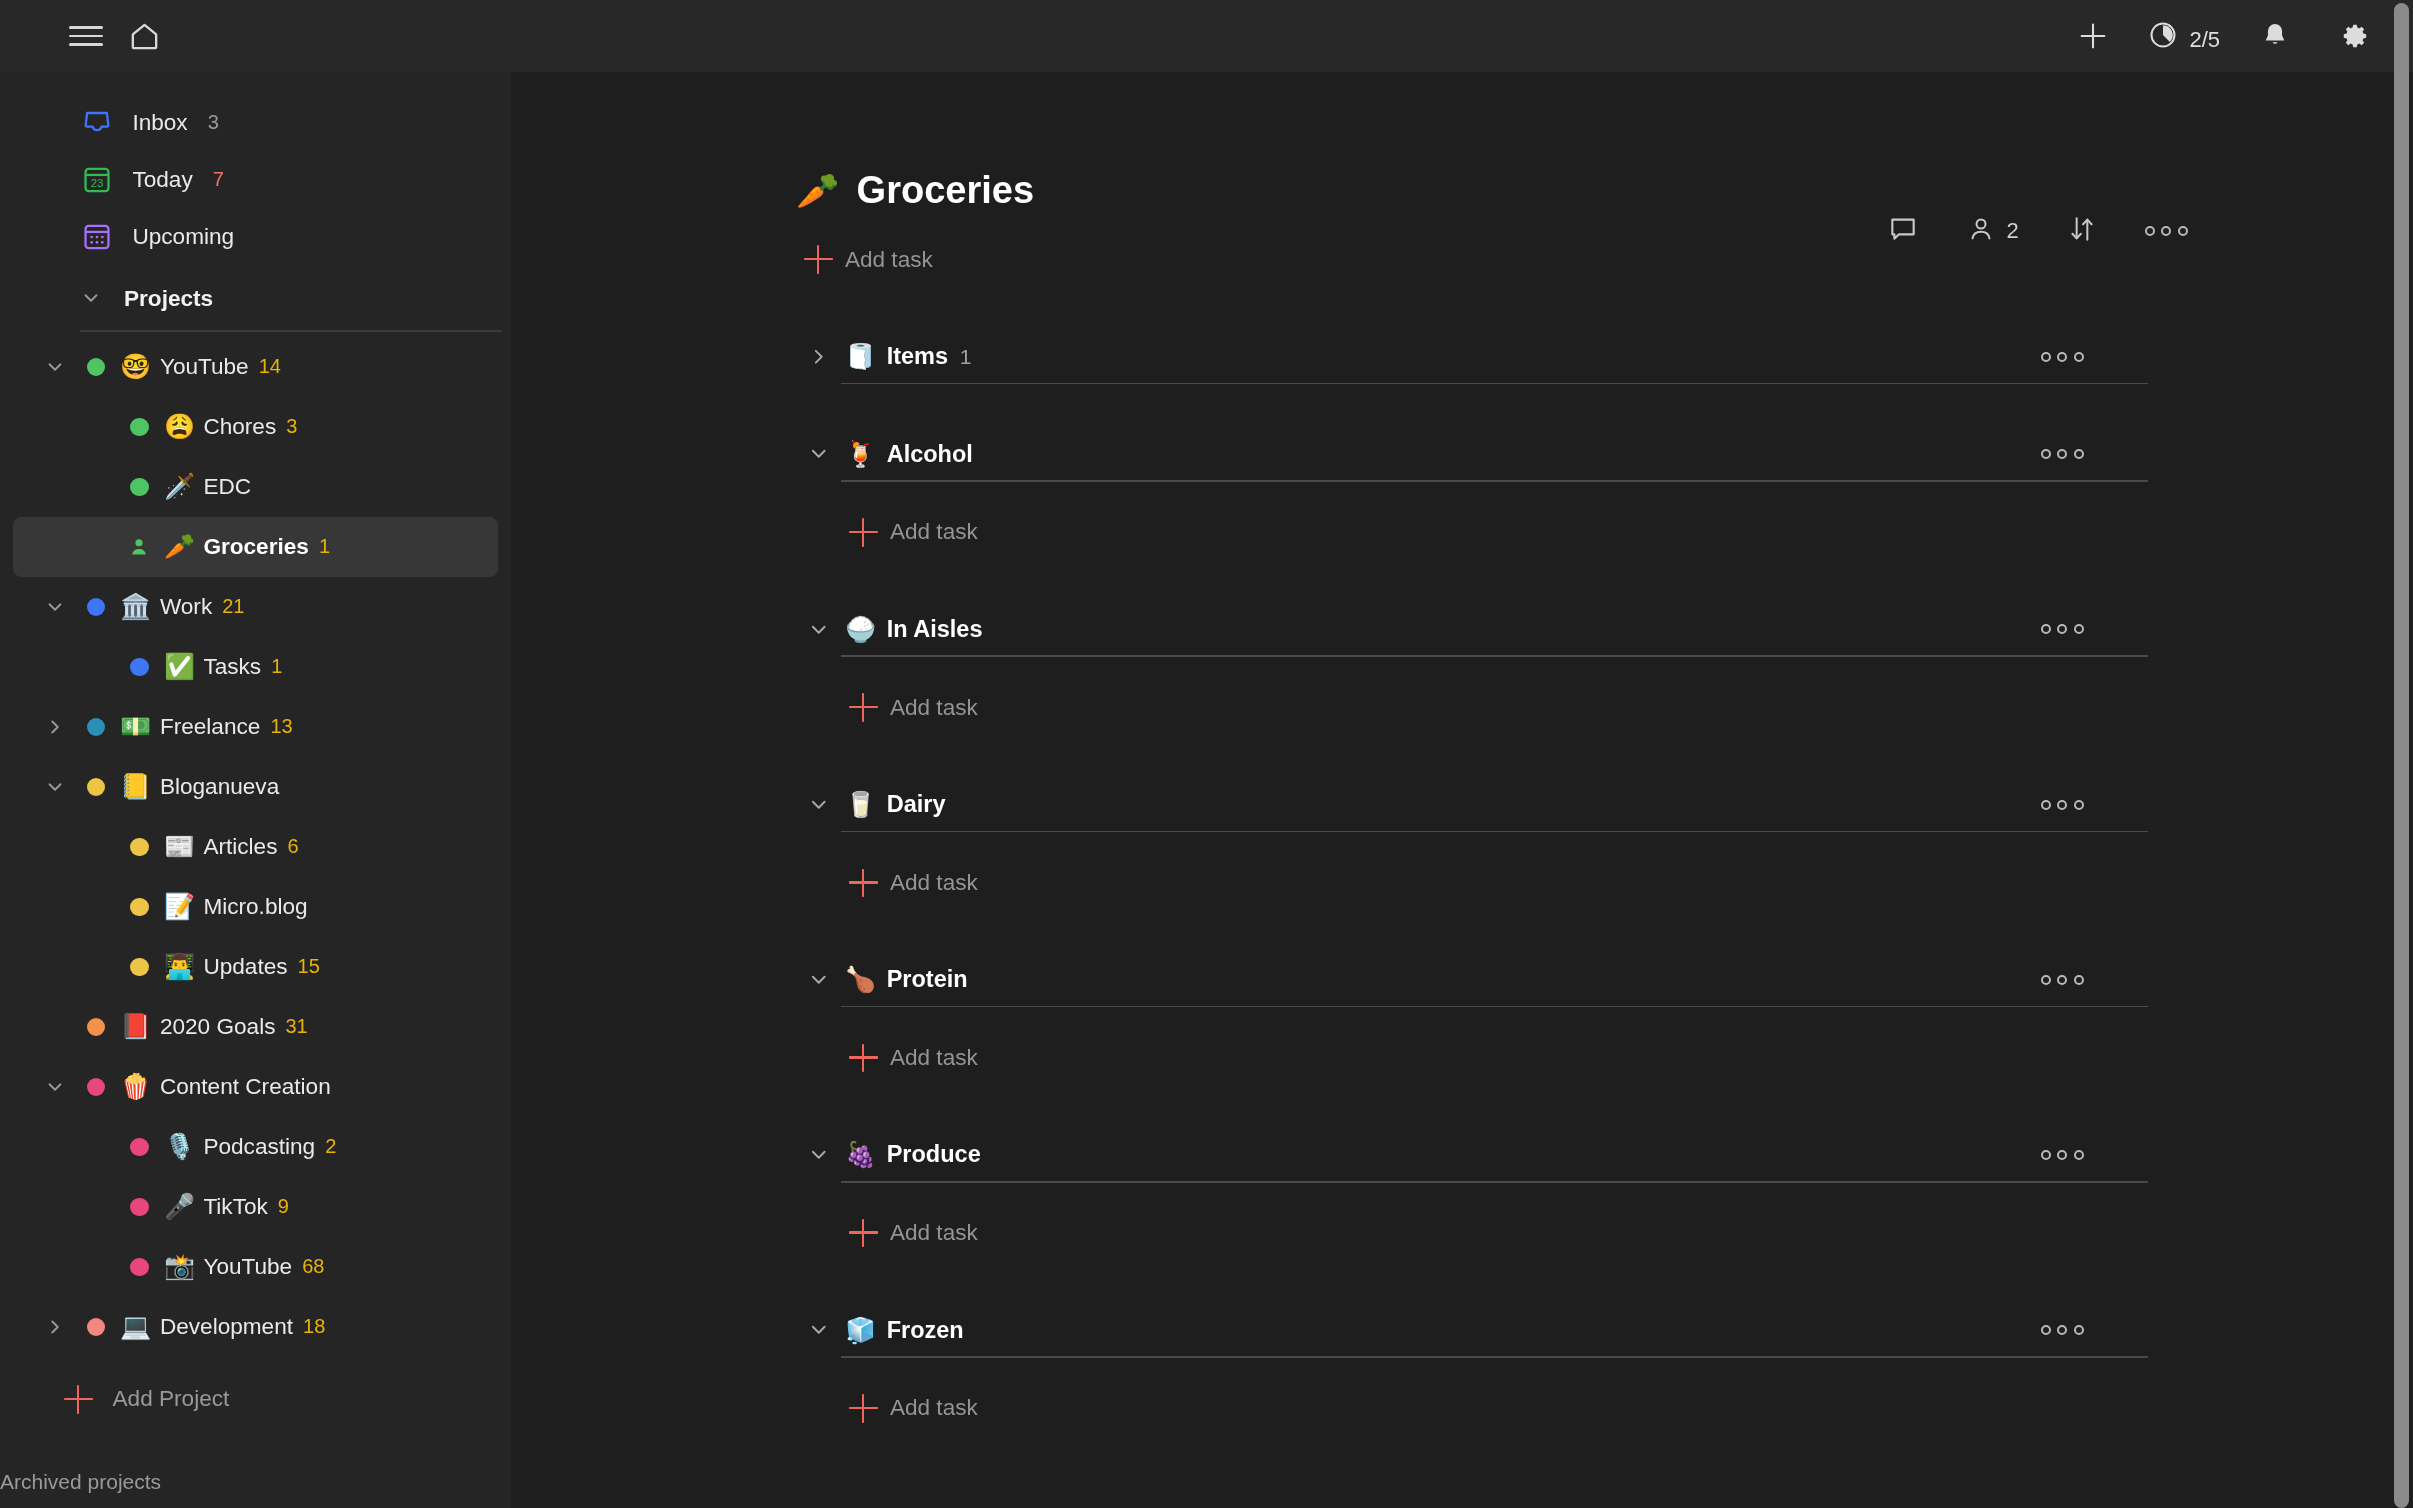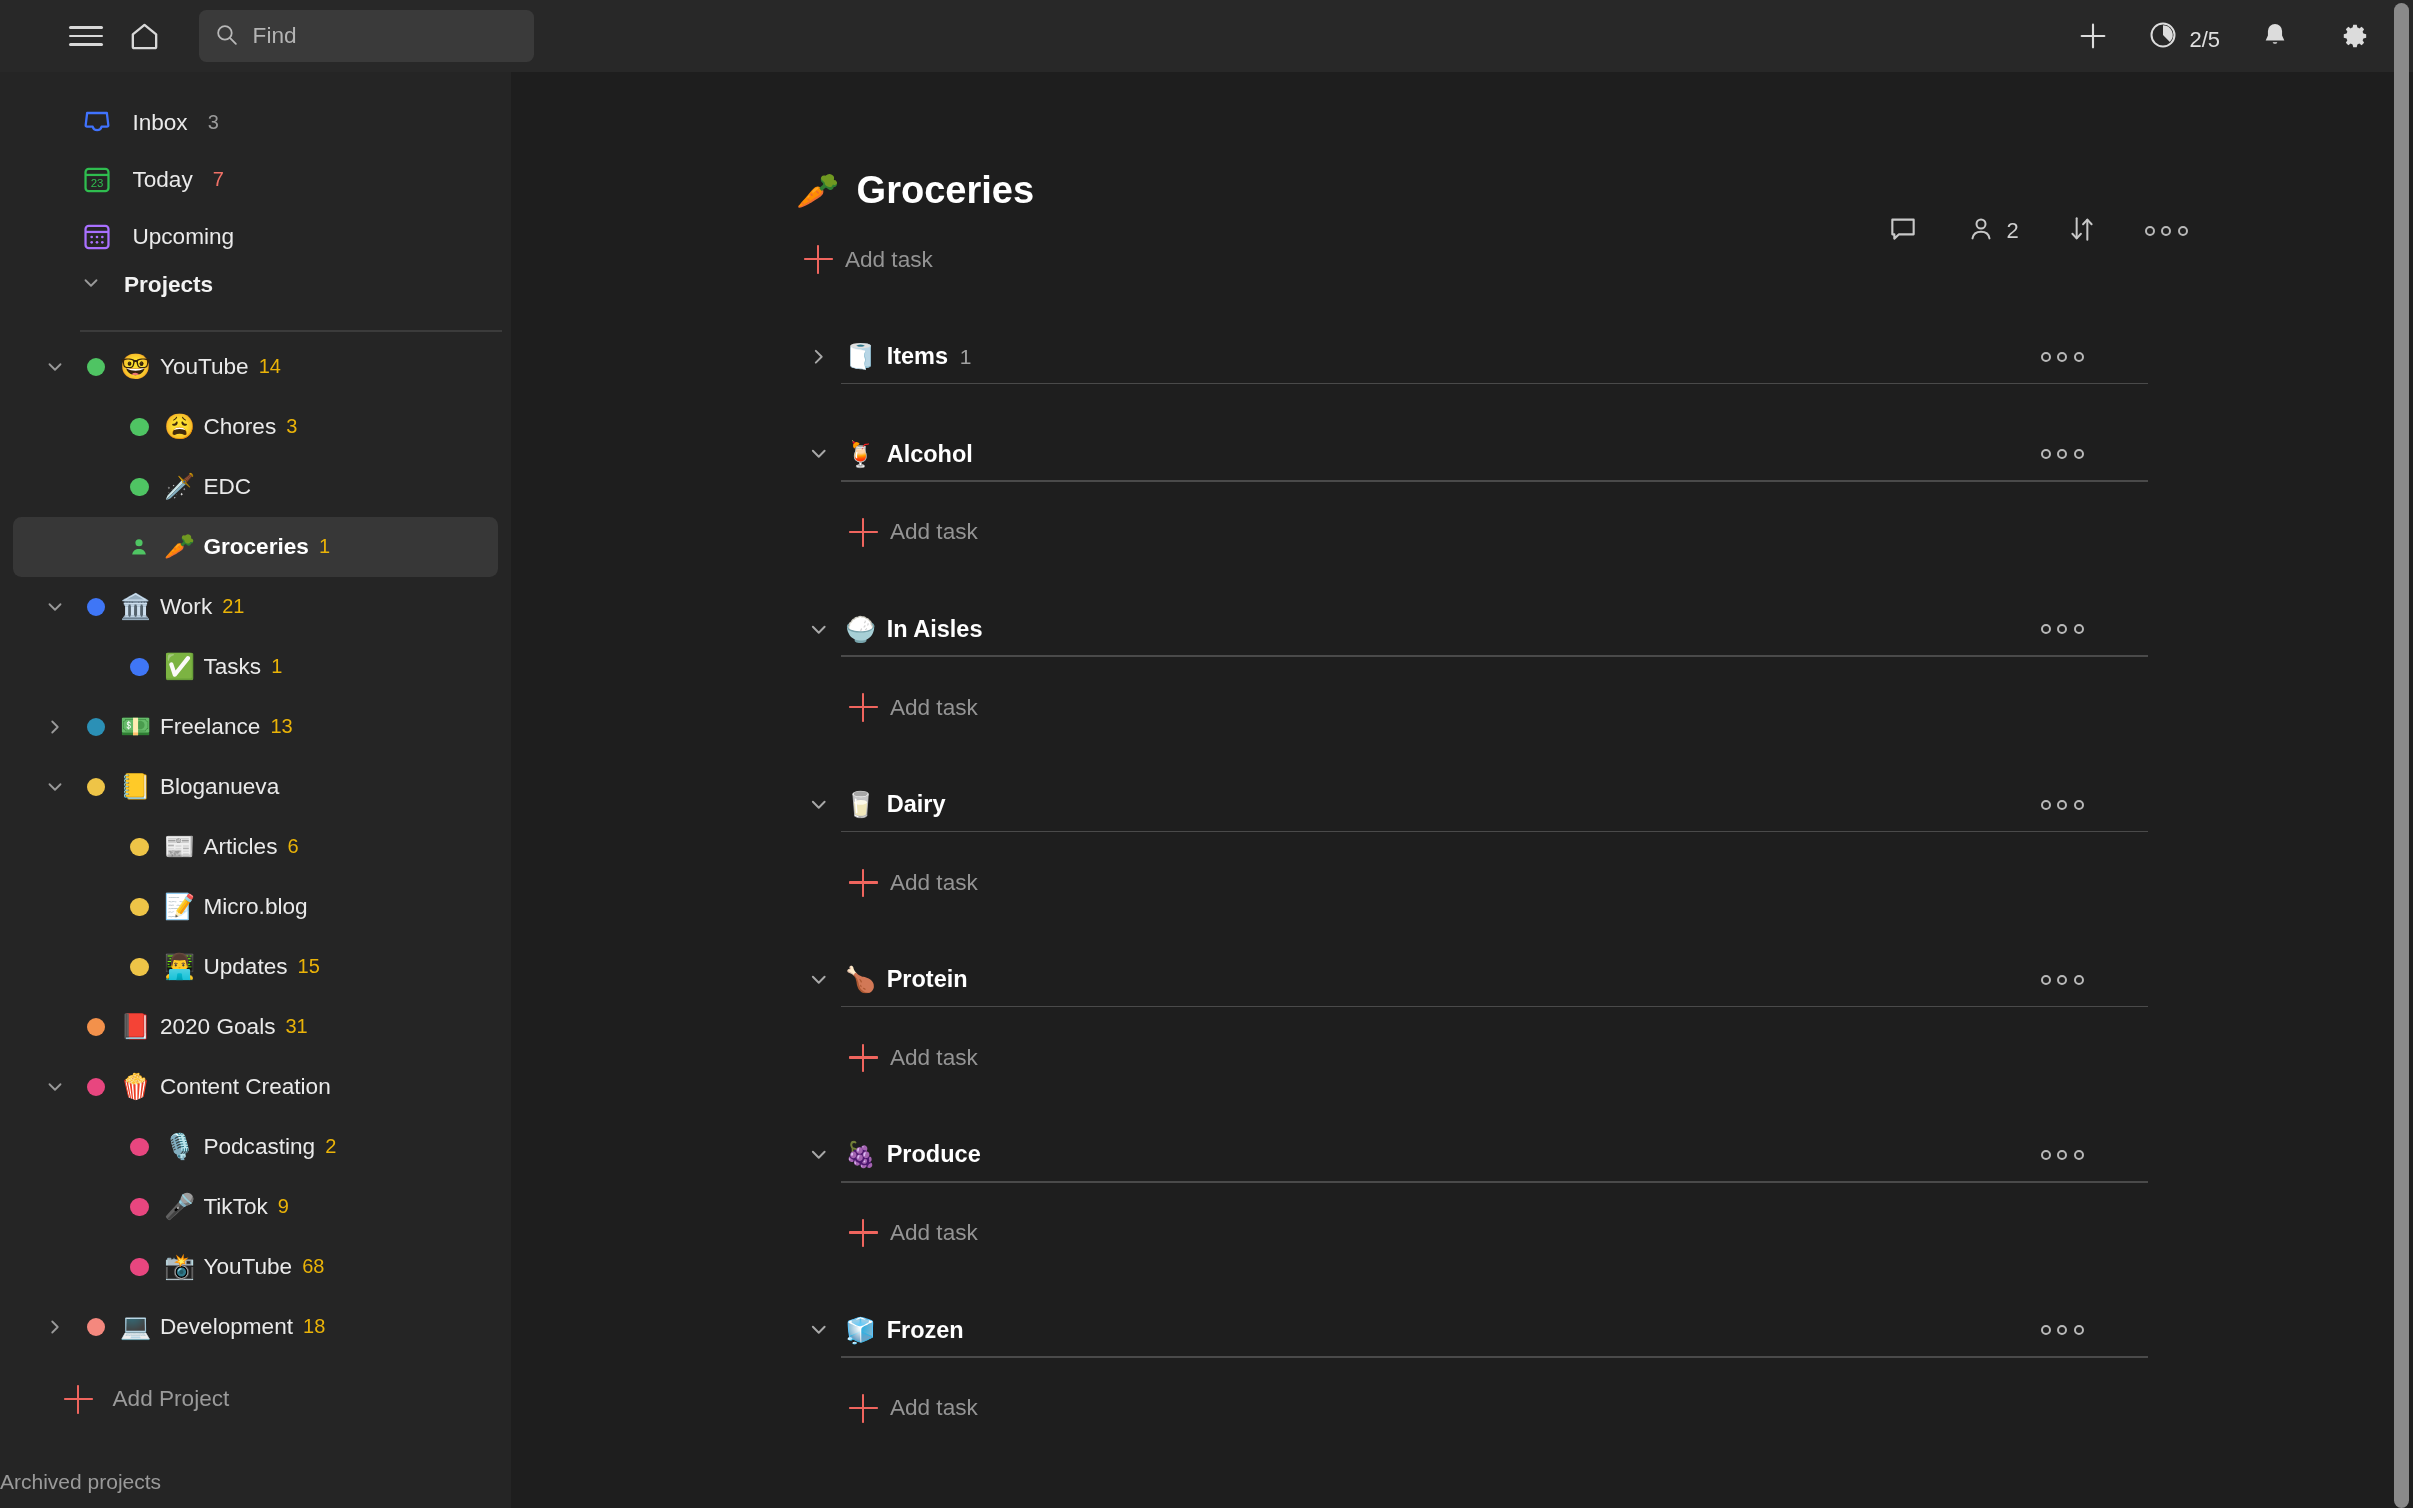--- a/index.html
+++ b/index.html
@@ -46,21 +46,21 @@
   .nav-item {
     display:flex; align-items:center; height:57px; padding-left:80px; gap:18.4px;
     cursor:pointer; position:relative;
   }
   .nav-icon { width:34px; height:34px; display:flex; align-items:center; justify-content:center; flex:0 0 34px; }
   .nav-label { font-size:22.6px; color:#eaeaea; }
   .nav-count { font-size:20px; color:#9a9a9a; margin-left:1.7px; }
   .nav-count.red { color:#f07167; }
 
   .proj-header {
-    display:flex; align-items:flex-start; height:55px; padding-left:80px; gap:22px;
+    display:flex; align-items:center; height:55px; padding-left:80px; gap:22px;
     cursor:pointer; margin-top:6.7px;
   }
   .proj-header .ph-label { font-size:22.6px; font-weight:bold; color:#f2f2f2; }
 
   .divider-sb { height:1.7px; background:#3b3b3b; margin:3.4px 0 5px 80px; width:422px; }
 
   .proj-row {
     display:flex; align-items:center; height:60px; cursor:pointer;
     border-radius:8.4px; margin:0 13.4px; padding-left:0;
   }
@@ -141,29 +141,20 @@
         <div class="hamburger">
             <i></i>
             <i></i>
             <i></i>
           </div>
       </div>
       <div class="icon-btn" style="margin-left:6.7px;">
         <svg width="35" height="35" viewBox="0 0 24 24" fill="none" stroke="#d8d8d8" stroke-width="1.6" stroke-linecap="round" stroke-linejoin="round">
           <path d="M4 10.5 12 4l8 6.5V19a1 1 0 0 1-1 1H5a1 1 0 0 1-1-1z"></path>
         </svg>
-      </div>
-      <div class="search-box">
-        <span>
-          <svg width="25" height="25" viewBox="0 0 24 24" fill="none" stroke="#b8b8b8" stroke-width="1.7" stroke-linecap="round">
-            <circle cx="10.5" cy="10.5" r="6.5"></circle>
-              <line x1="15.5" y1="15.5" x2="21" y2="21"></line>
-          </svg>
-        </span>
-        <span class="search-text">Find</span>
       </div>
     </div>
     <div class="tb-spacer"></div>
     <div class="tb-right">
       <div class="icon-btn">
         <svg width="34" height="34" viewBox="0 0 24 24" stroke="#dcdcdc" stroke-width="1.5" stroke-linecap="round">
           <line x1="12" y1="4" x2="12" y2="20"></line>
             <line x1="4" y1="12" x2="20" y2="12"></line>
         </svg>
       </div>

